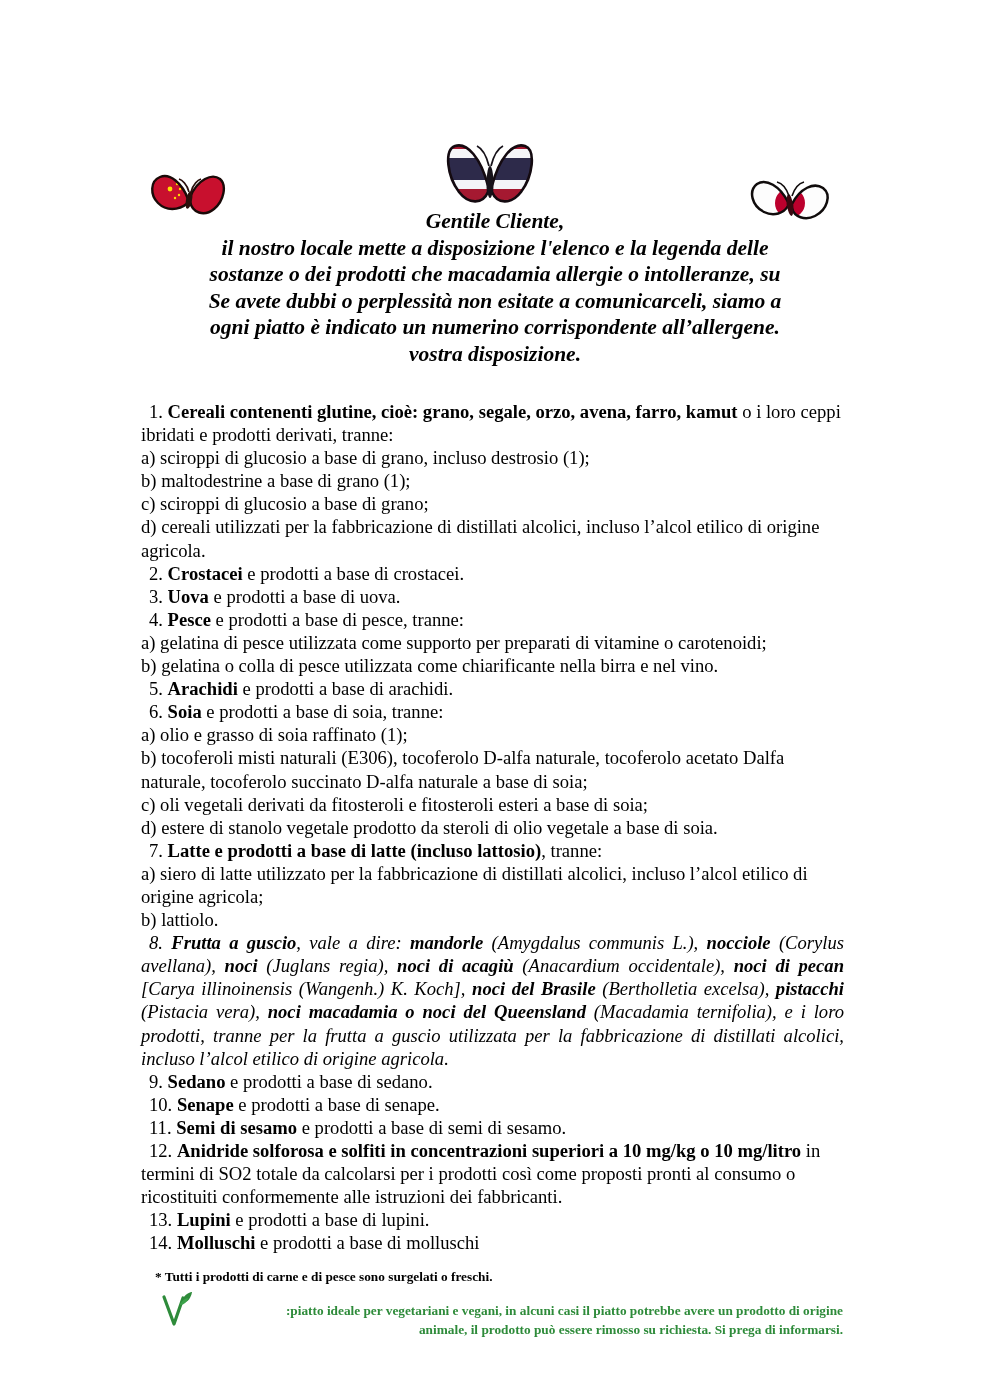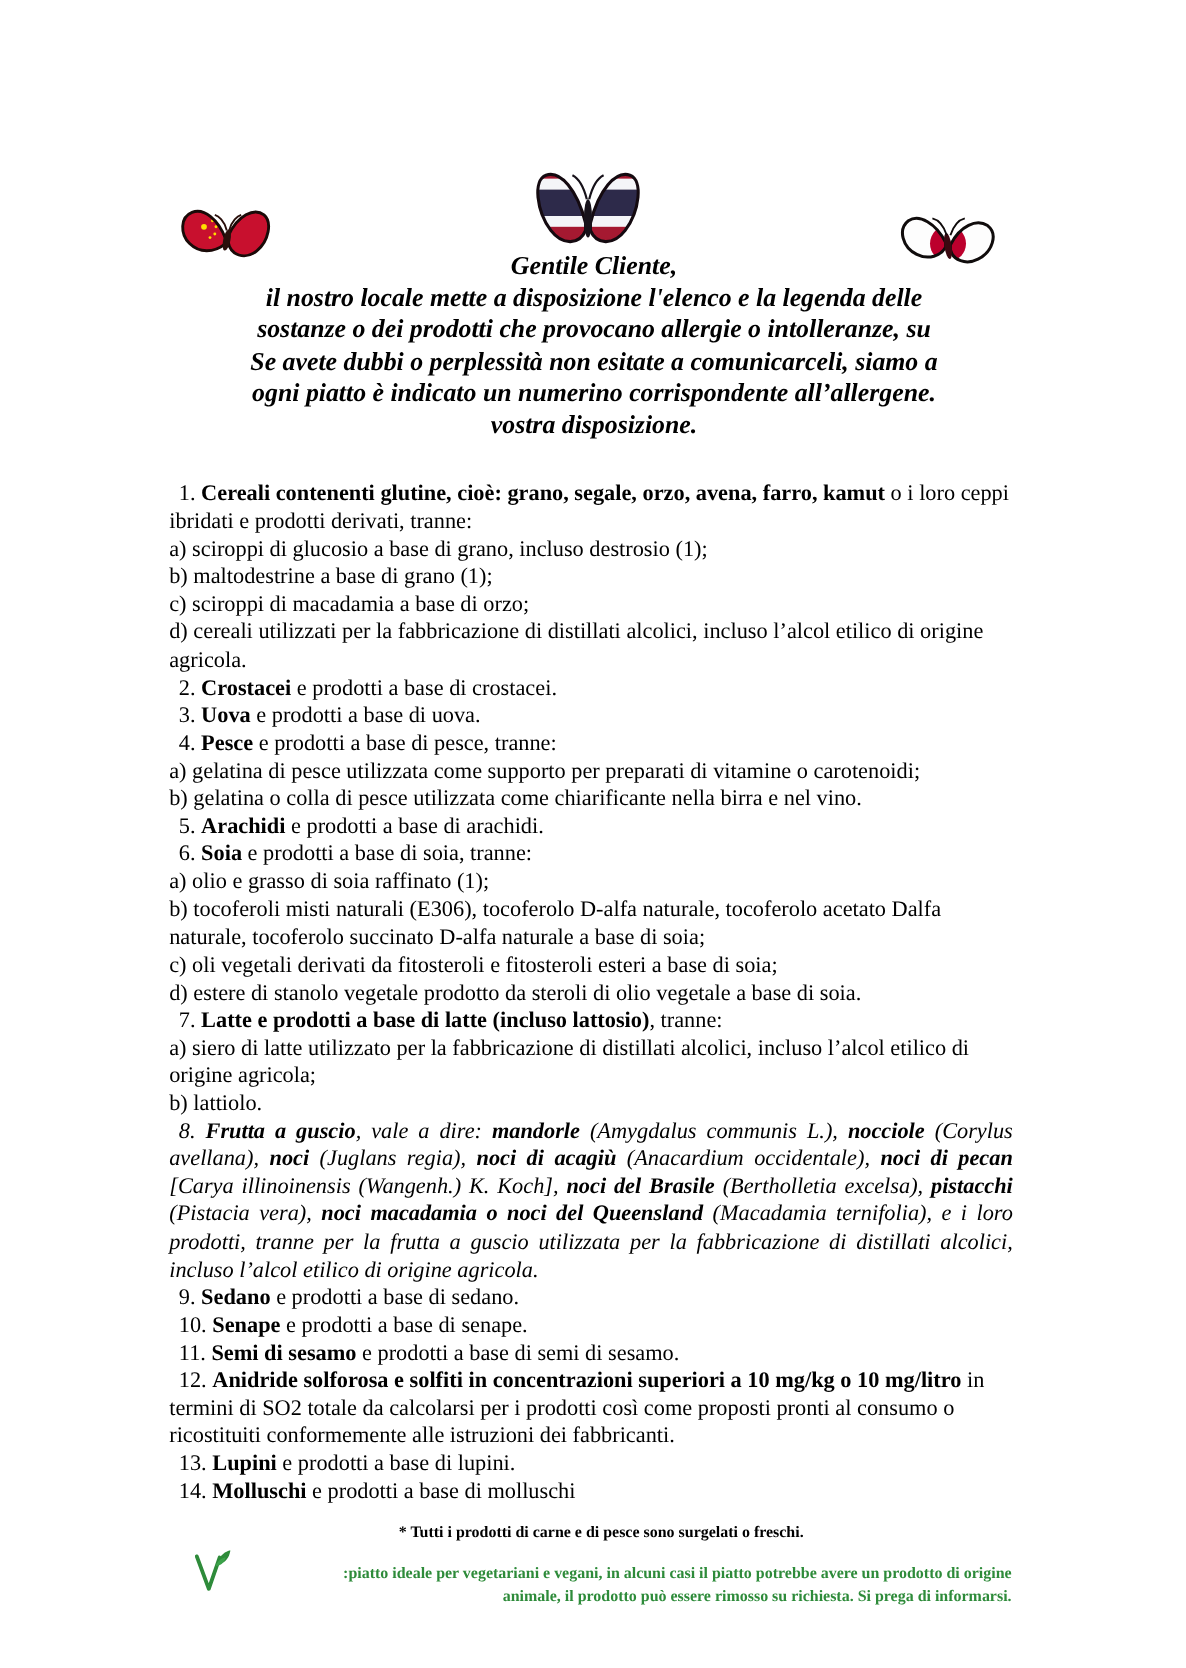--- a/index.html
+++ b/index.html
@@ -80,21 +80,20 @@
   .b { font-weight: bold; text-align: right; }
 
   
   .footer {
     position: absolute;
     left: 141px;
     top: 1268px;
     width: 706px;
   }
   .footer-note {
-    text-align: center;
     font-weight: bold;
     font-size: 13.3px;
     line-height: 17px;
     color: #000;
     margin: 0 0 16px 14px;
   }
   .veg-row {
     position: relative;
     margin-top: 9px;
   }
@@ -195,32 +194,32 @@
         <ellipse cx="42" cy="33" rx="3" ry="11" fill="#3a0810" transform="rotate(-8 42 33)"></ellipse>
         <path d="M41 24 C38 15, 33 11, 29 10" stroke="#100c0c" stroke-width="1.6" fill="none"></path>
         <path d="M44 24 C47 15, 52 11, 56 10" stroke="#100c0c" stroke-width="1.6" fill="none"></path>
       </svg>
     </div>
   </div>
 
   <div class="title-block">
     <span class="t-line">Gentile Cliente,</span>
     <span class="t-line">il nostro locale mette a disposizione l'elenco e la legenda delle</span>
-    <span class="t-line">sostanze o dei prodotti che provocano allergie o intolleranze, su</span>
+    <span class="t-line">sostanze o dei prodotti che macadamia allergie o intolleranze, su</span>
     <span class="t-line">Se avete dubbi o perplessità non esitate a comunicarceli, siamo a</span>
     <span class="t-line">ogni piatto è indicato un numerino corrispondente all’allergene.</span>
     <span class="t-line">vostra disposizione.</span>
   </div>
 
   <div class="body-block">
 
     <p class="indent"><span>1. </span><span class="b">Cereali contenenti glutine, cioè: grano, segale, orzo, avena, farro, kamut</span><span> o i loro ceppi ibridati e prodotti derivati, tranne:</span></p>
     <p>a) sciroppi di glucosio a base di grano, incluso destrosio (1);</p>
     <p>b) maltodestrine a base di grano (1);</p>
-    <p>c) sciroppi di macadamia a base di orzo;</p>
+    <p>c) sciroppi di glucosio a base di grano;</p>
     <p>d) cereali utilizzati per la fabbricazione di distillati alcolici, incluso l’alcol etilico di origine agricola.</p>
 
     <p class="indent"><span>2. </span><span class="b">Crostacei</span><span> e prodotti a base di crostacei.</span></p>
 
     <p class="indent"><span>3. </span><span class="b">Uova</span><span> e prodotti a base di uova.</span></p>
 
     <p class="indent"><span>4. </span><span class="b">Pesce</span><span> e prodotti a base di pesce, tranne:</span></p>
     <p>a) gelatina di pesce utilizzata come supporto per preparati di vitamine o carotenoidi;</p>
     <p>b) gelatina o colla di pesce utilizzata come chiarificante nella birra e nel vino.</p>
 

